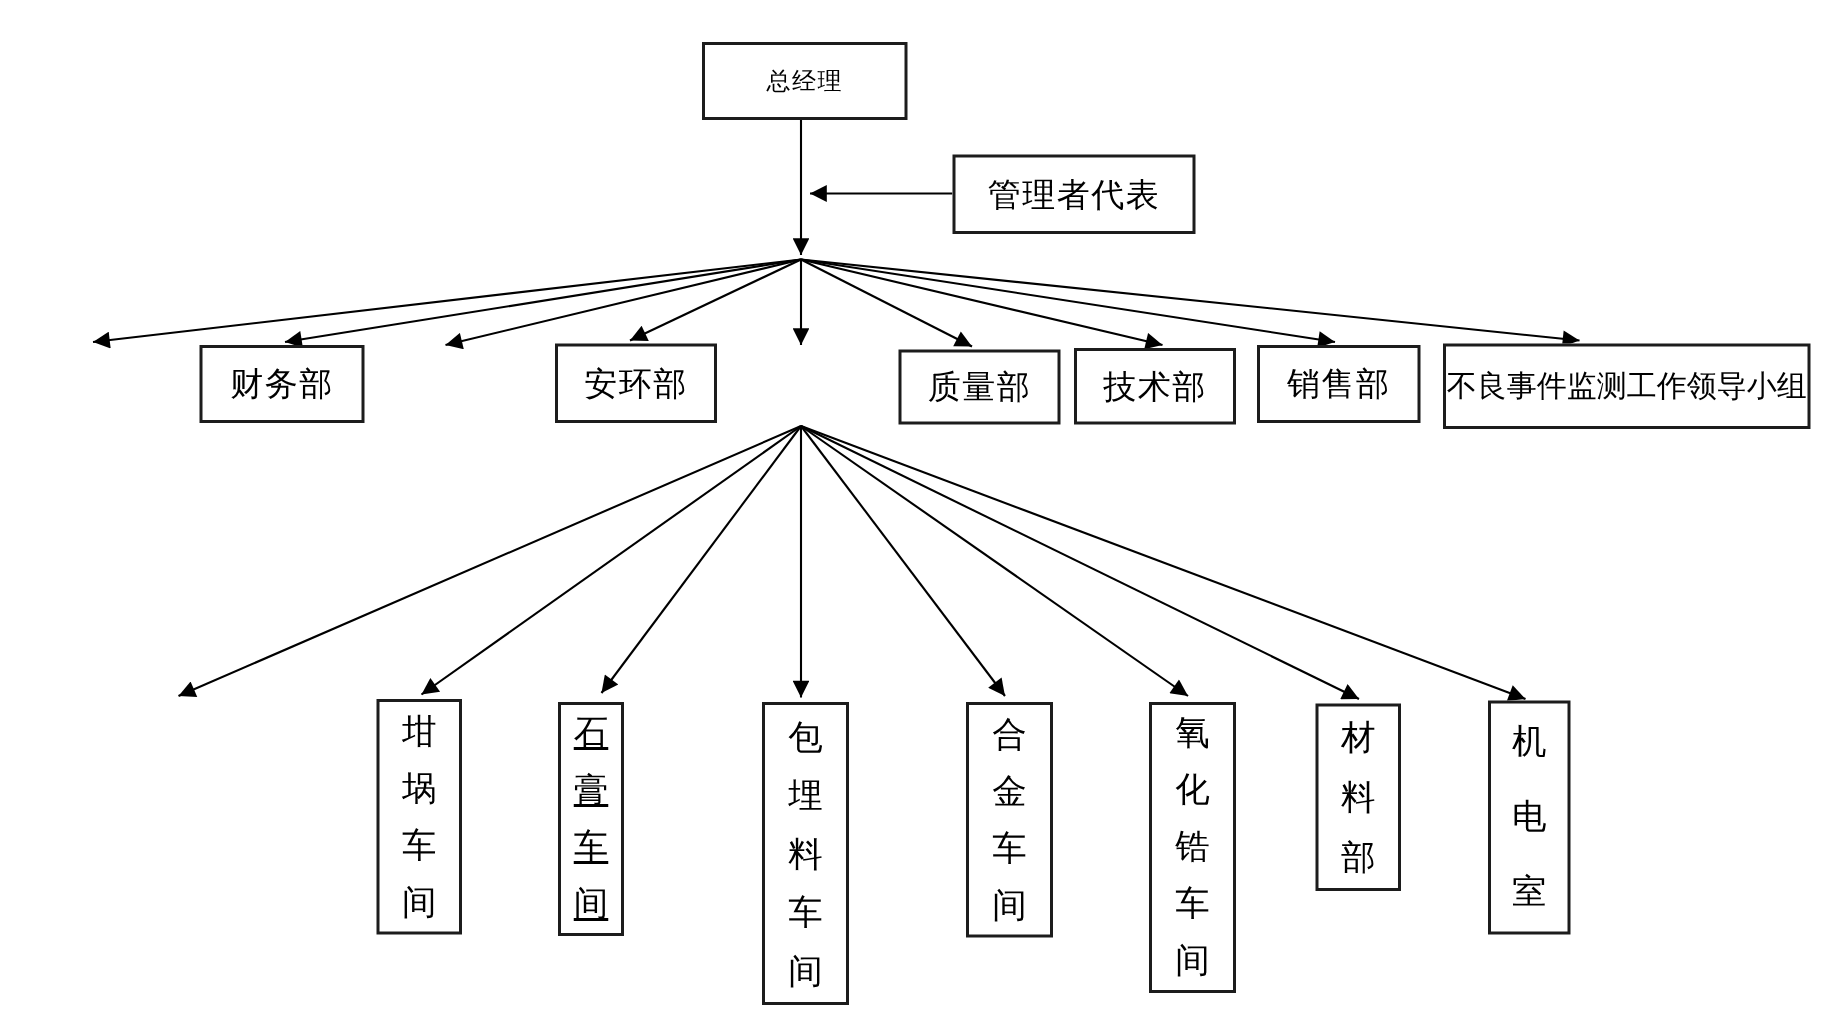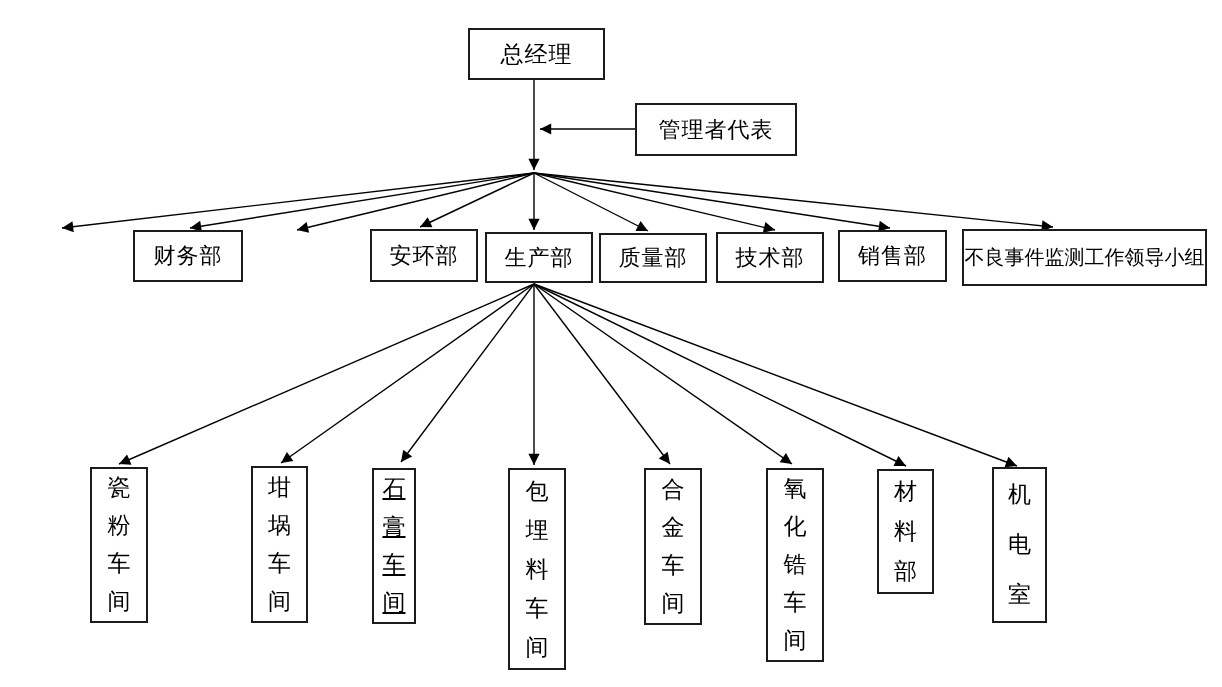--- a/index.html
+++ b/index.html
@@ -31,21 +31,21 @@
     background: #ffffff;
     display: flex;
     align-items: center;
     justify-content: center;
     text-align: center;
     white-space: nowrap;
     font-size: 22px;
     letter-spacing: 1px;
   }
   .node.top {
-    font-size: 23px;
+    font-size: 16px;
     text-align: center;
   }
   .node.wide {
     font-size: 20px;
     letter-spacing: 0;
   }
   .node.vert {
     white-space: normal;
     word-break: break-all;
     font-size: 23px;
@@ -97,31 +97,29 @@
   <div class="node top" style="left:468px; top:28px; width:137px; height:52px;">总经理</div>
 
   <div class="node" style="left:635px; top:103px; width:162px; height:53px;">管理者代表</div>
 
 
   <div class="node" style="left:133px; top:230px; width:110px; height:52px;">财务部</div>
 
 
   <div class="node" style="left:370px; top:229px; width:108px; height:53px;">安环部</div>
 
-  <div class="node" style="left:485px; top:232px; width:108px; height:51px;">生产部</div>
 
   <div class="node" style="left:599px; top:233px; width:108px; height:50px;">质量部</div>
 
   <div class="node" style="left:716px; top:232px; width:108px; height:51px;">技术部</div>
 
   <div class="node" style="left:838px; top:230px; width:109px; height:52px;">销售部</div>
 
   <div class="node wide" style="left:962px; top:229px; width:245px; height:57px;">不良事件监测工作领导小组</div>
 
-  <div class="node vert" style="left:90px; top:467px; width:58px; height:156px; line-height:38px;">瓷粉车间</div>
 
   <div class="node vert" style="left:251px; top:466px; width:57px; height:157px; line-height:38px;">坩埚车间</div>
 
   <div class="node vert" style="left:372px; top:468px; width:44px; height:156px; line-height:38px;text-decoration:underline;">石膏车间</div>
 
   <div class="node vert" style="left:508px; top:468px; width:58px; height:202px; line-height:39px;">包埋料车间</div>
 
   <div class="node vert" style="left:644px; top:468px; width:58px; height:157px; line-height:38px;">合金车间</div>
 
   <div class="node vert" style="left:766px; top:468px; width:58px; height:194px; line-height:38px;">氧化锆车间</div>

